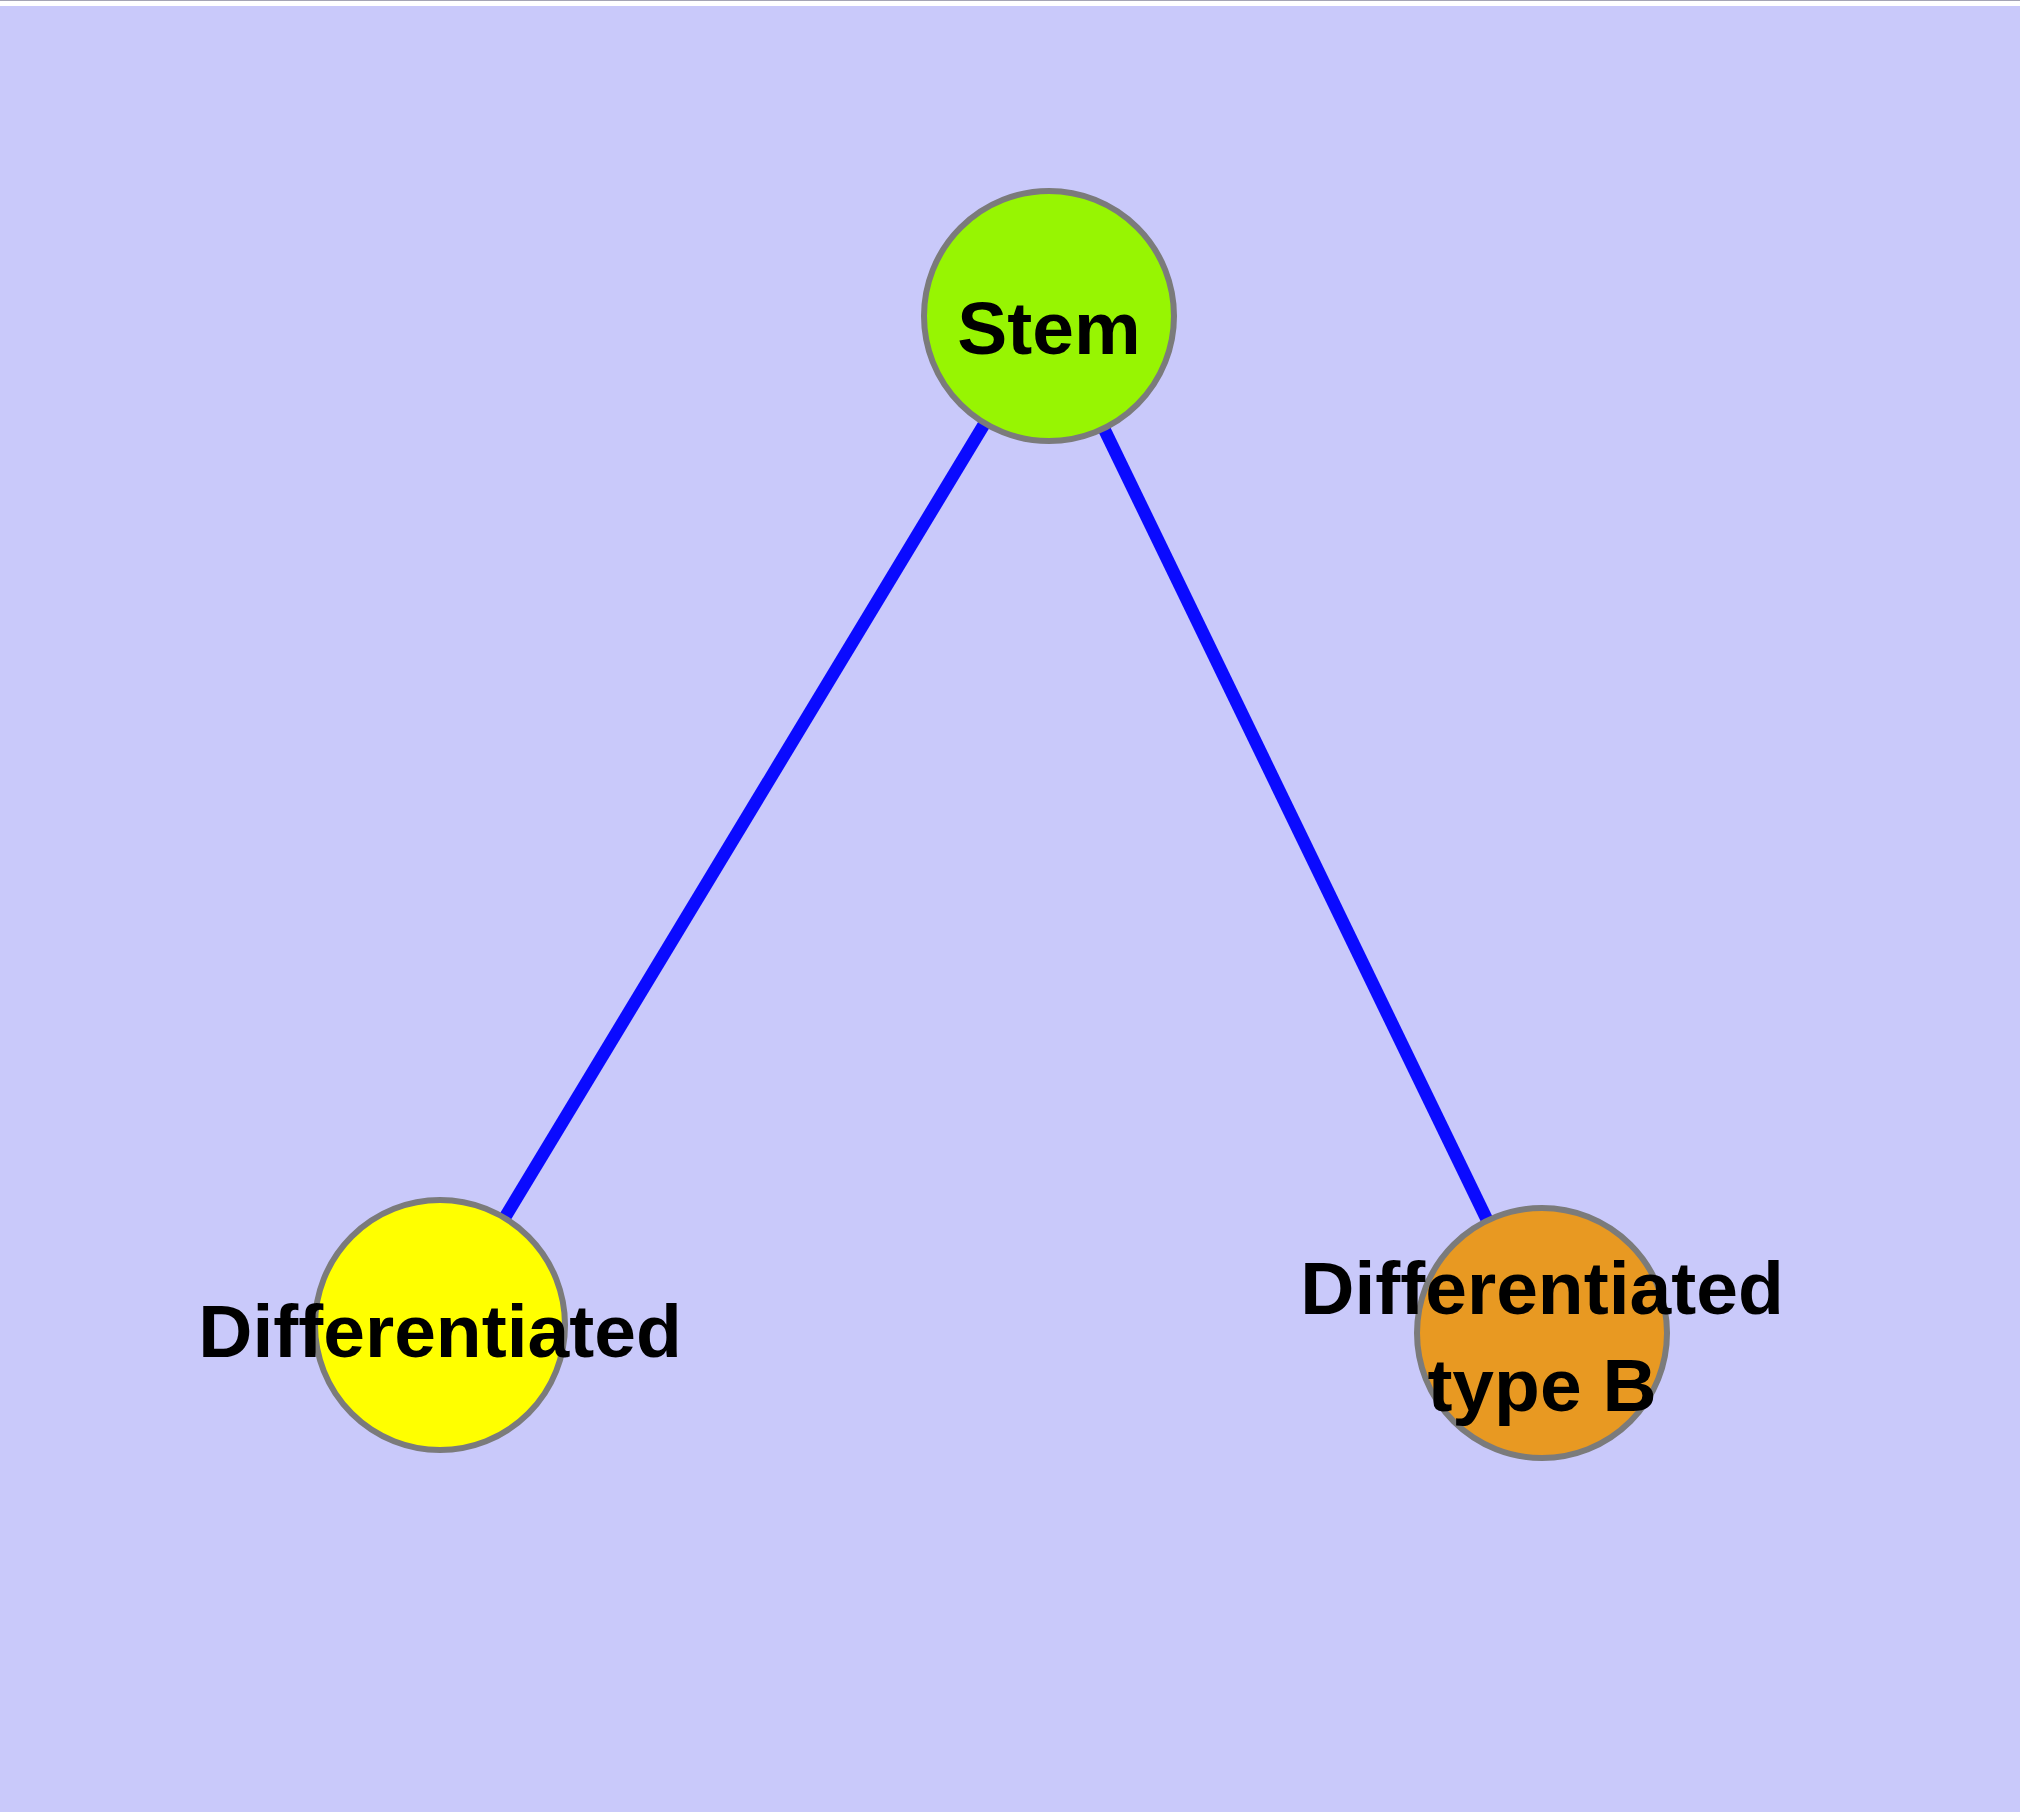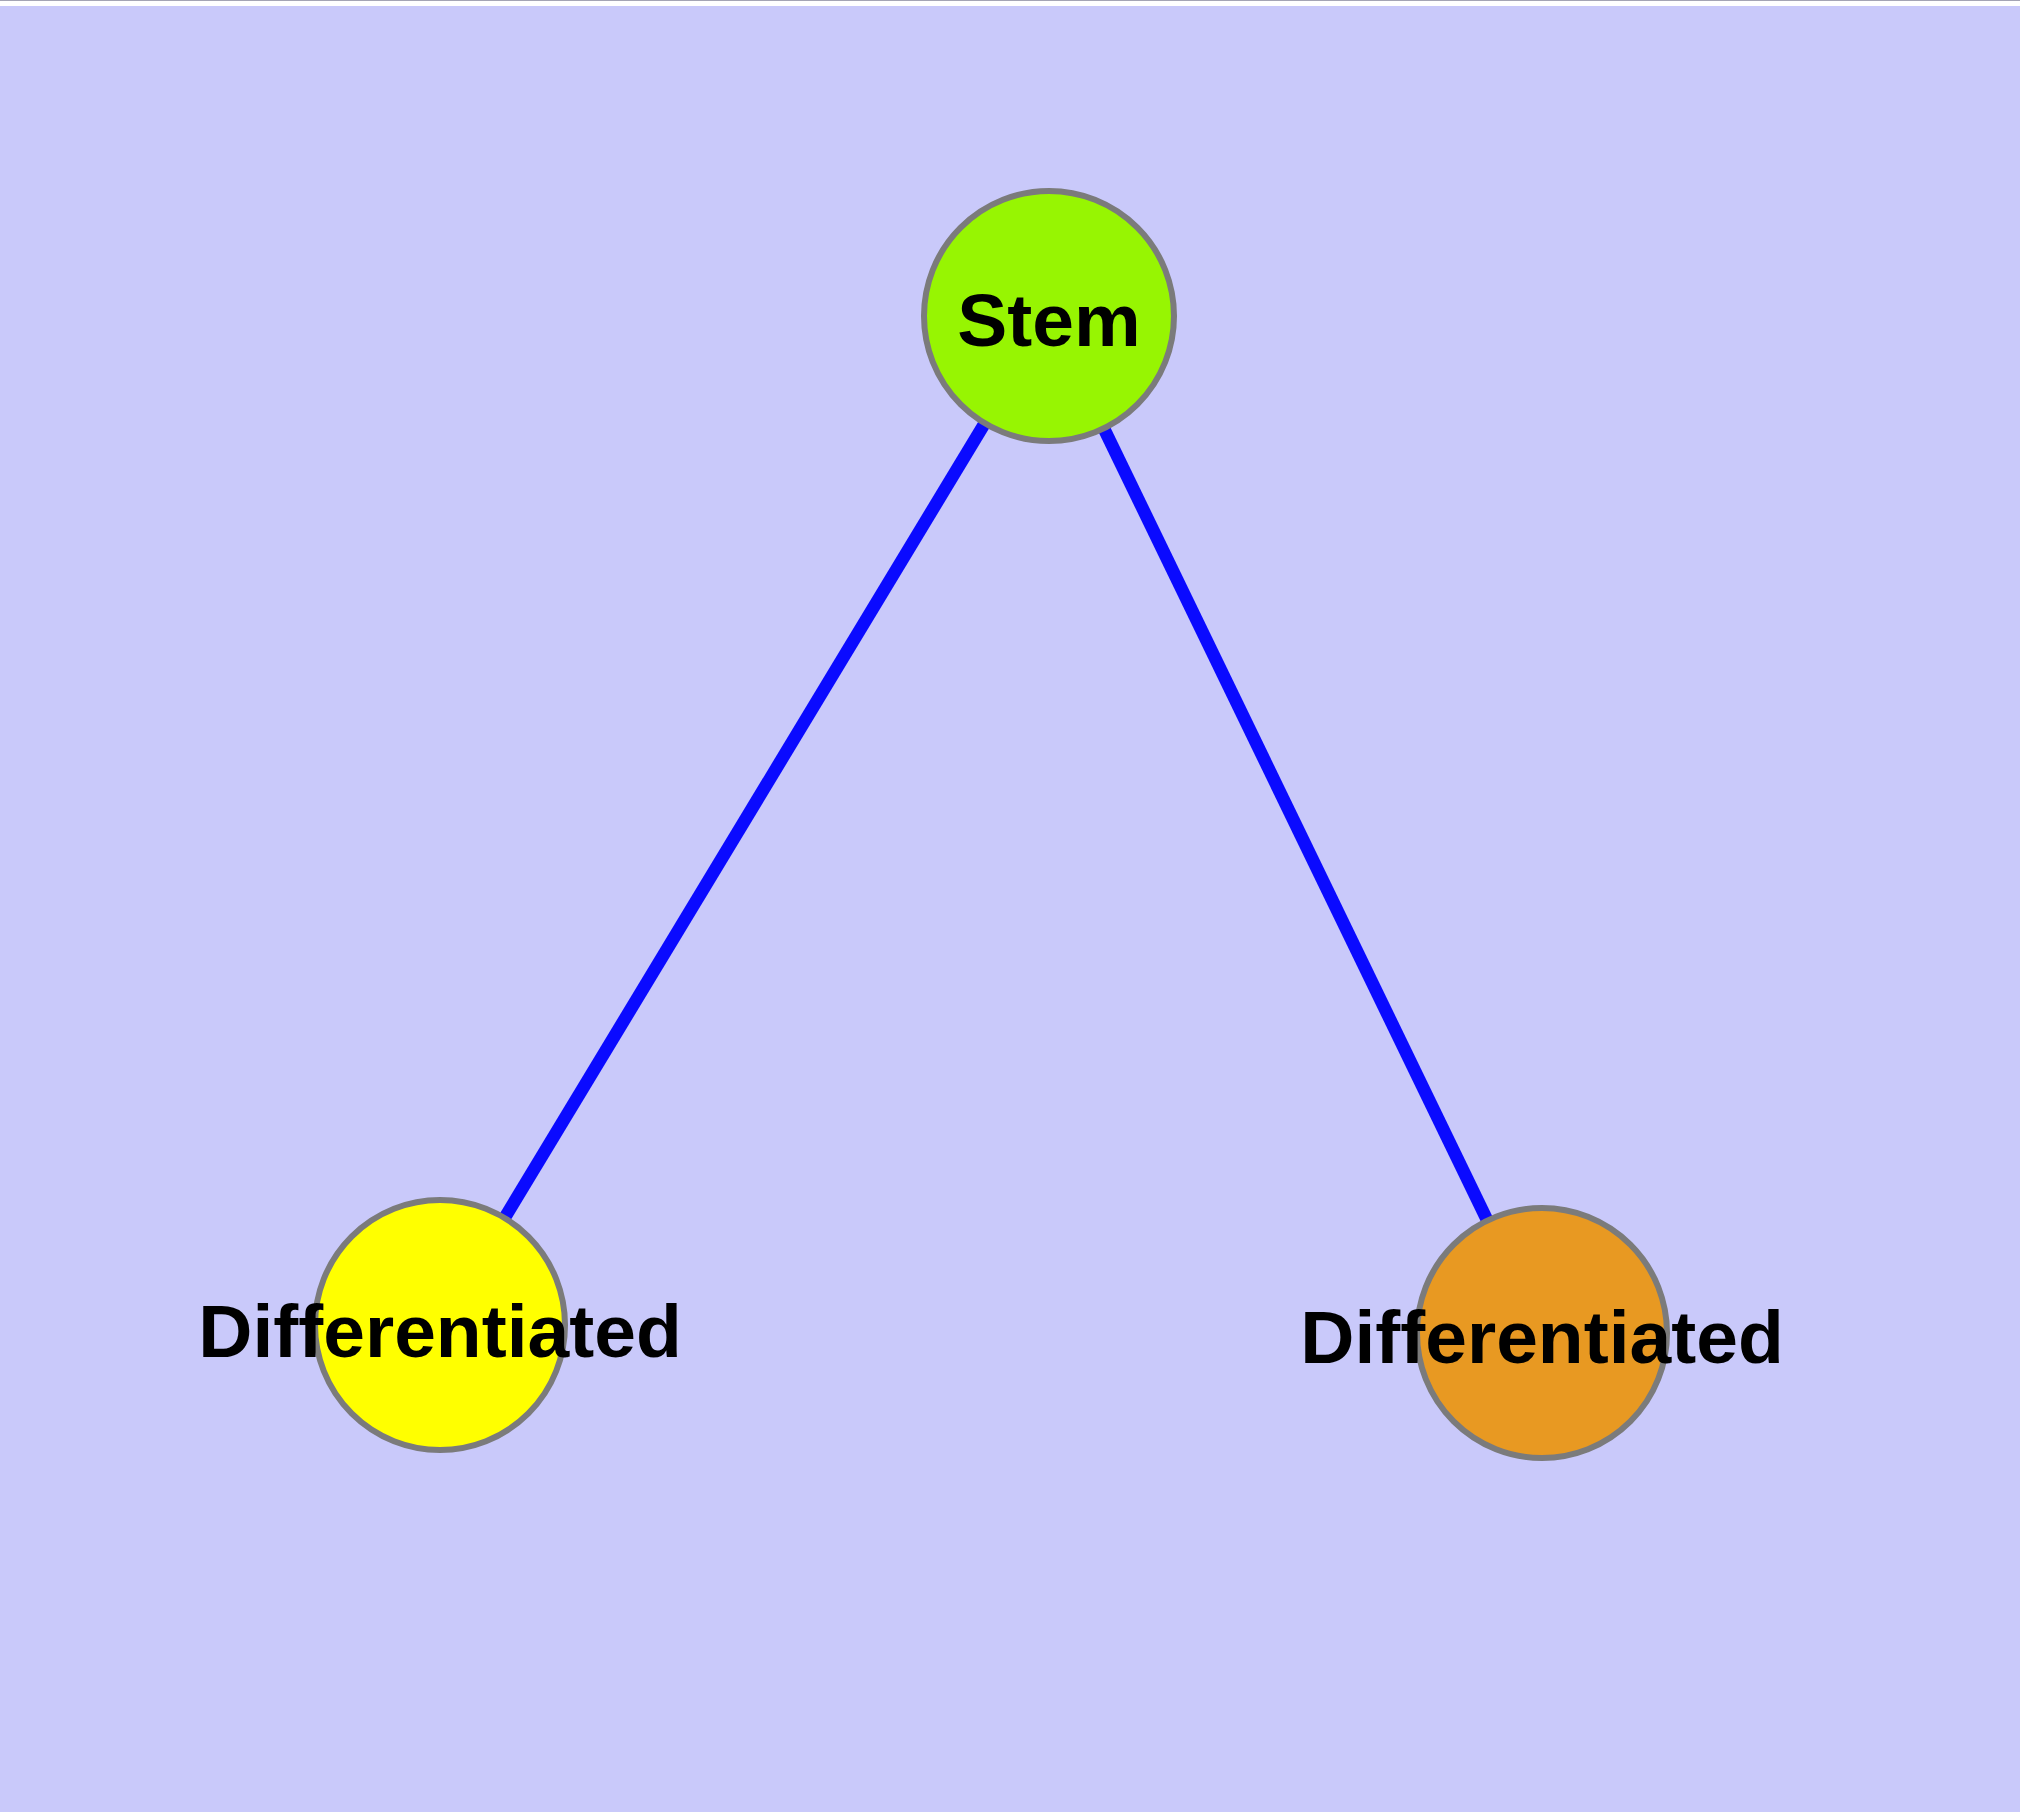--- a/index.html
+++ b/index.html
@@ -50,21 +50,21 @@
   .node-label {
     position: absolute;
     transform: translate(-50%, -50%);
     font-size: 75px;
     font-weight: bold;
     line-height: 97px;
     color: #000000;
     text-align: center;
     white-space: nowrap;
   }
-  .label-stem   { left: 1049px; top: 320px;  }
+  .label-stem   { left: 1049px; top: 328px;  }
   .label-type-a { left: 440px;  top: 1331px; }
   .label-type-b { left: 1542px; top: 1337px; }
   .node-label span { display: block; }
 </style>
 </head>
 <body>
 
 <div class="canvas" style="background-color: rgb(201, 201, 250);">
 
   <div class="top-strip" style="background-color: rgb(255, 255, 255);"></div>
@@ -81,16 +81,17 @@
   <div class="node node-type-b" style="background-color: rgb(232, 153, 34); border-color: rgb(123, 123, 123);"></div>
 
   <div class="node-label label-stem" style="color: rgb(0, 0, 0);">Stem</div>
 
   <div class="node-label label-type-a" style="color: rgb(0, 0, 0);">
     <span>Differentiated</span>
   </div>
 
   <div class="node-label label-type-b" style="color: rgb(0, 0, 0);">
     <span>Differentiated</span>
+    <span>type B</span>
   </div>
 
 </div>
 
 
 </body></html>

